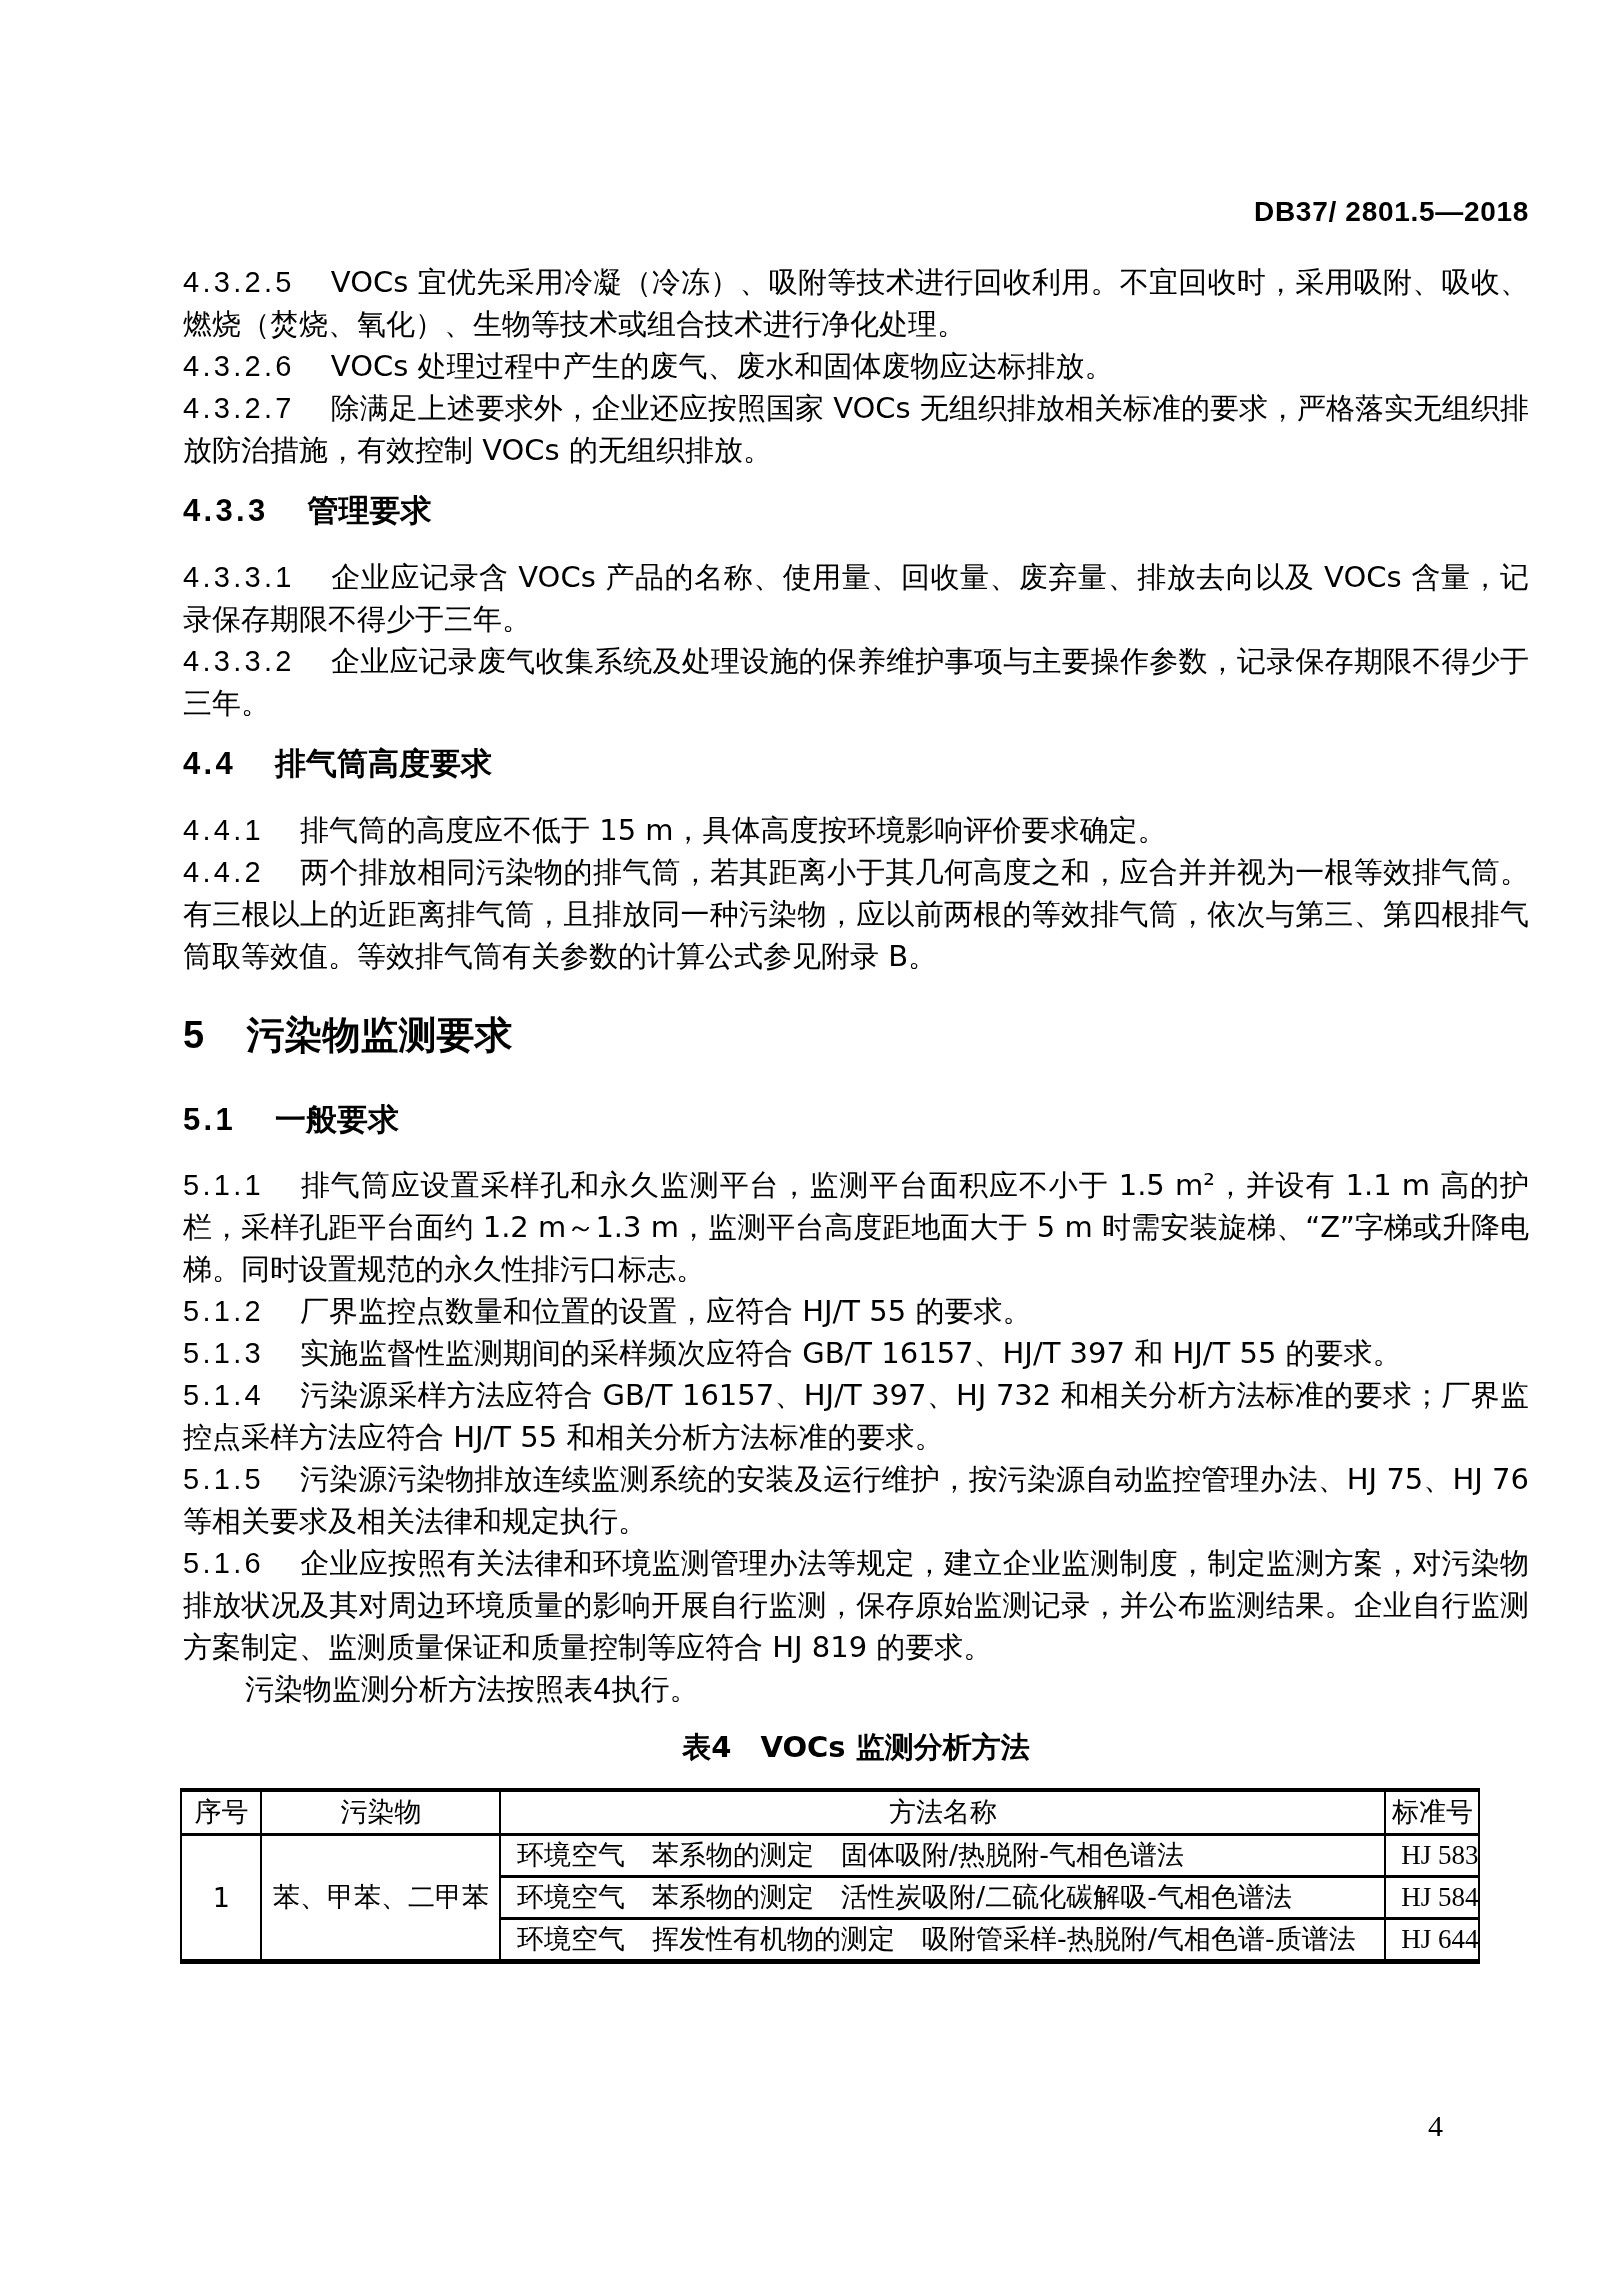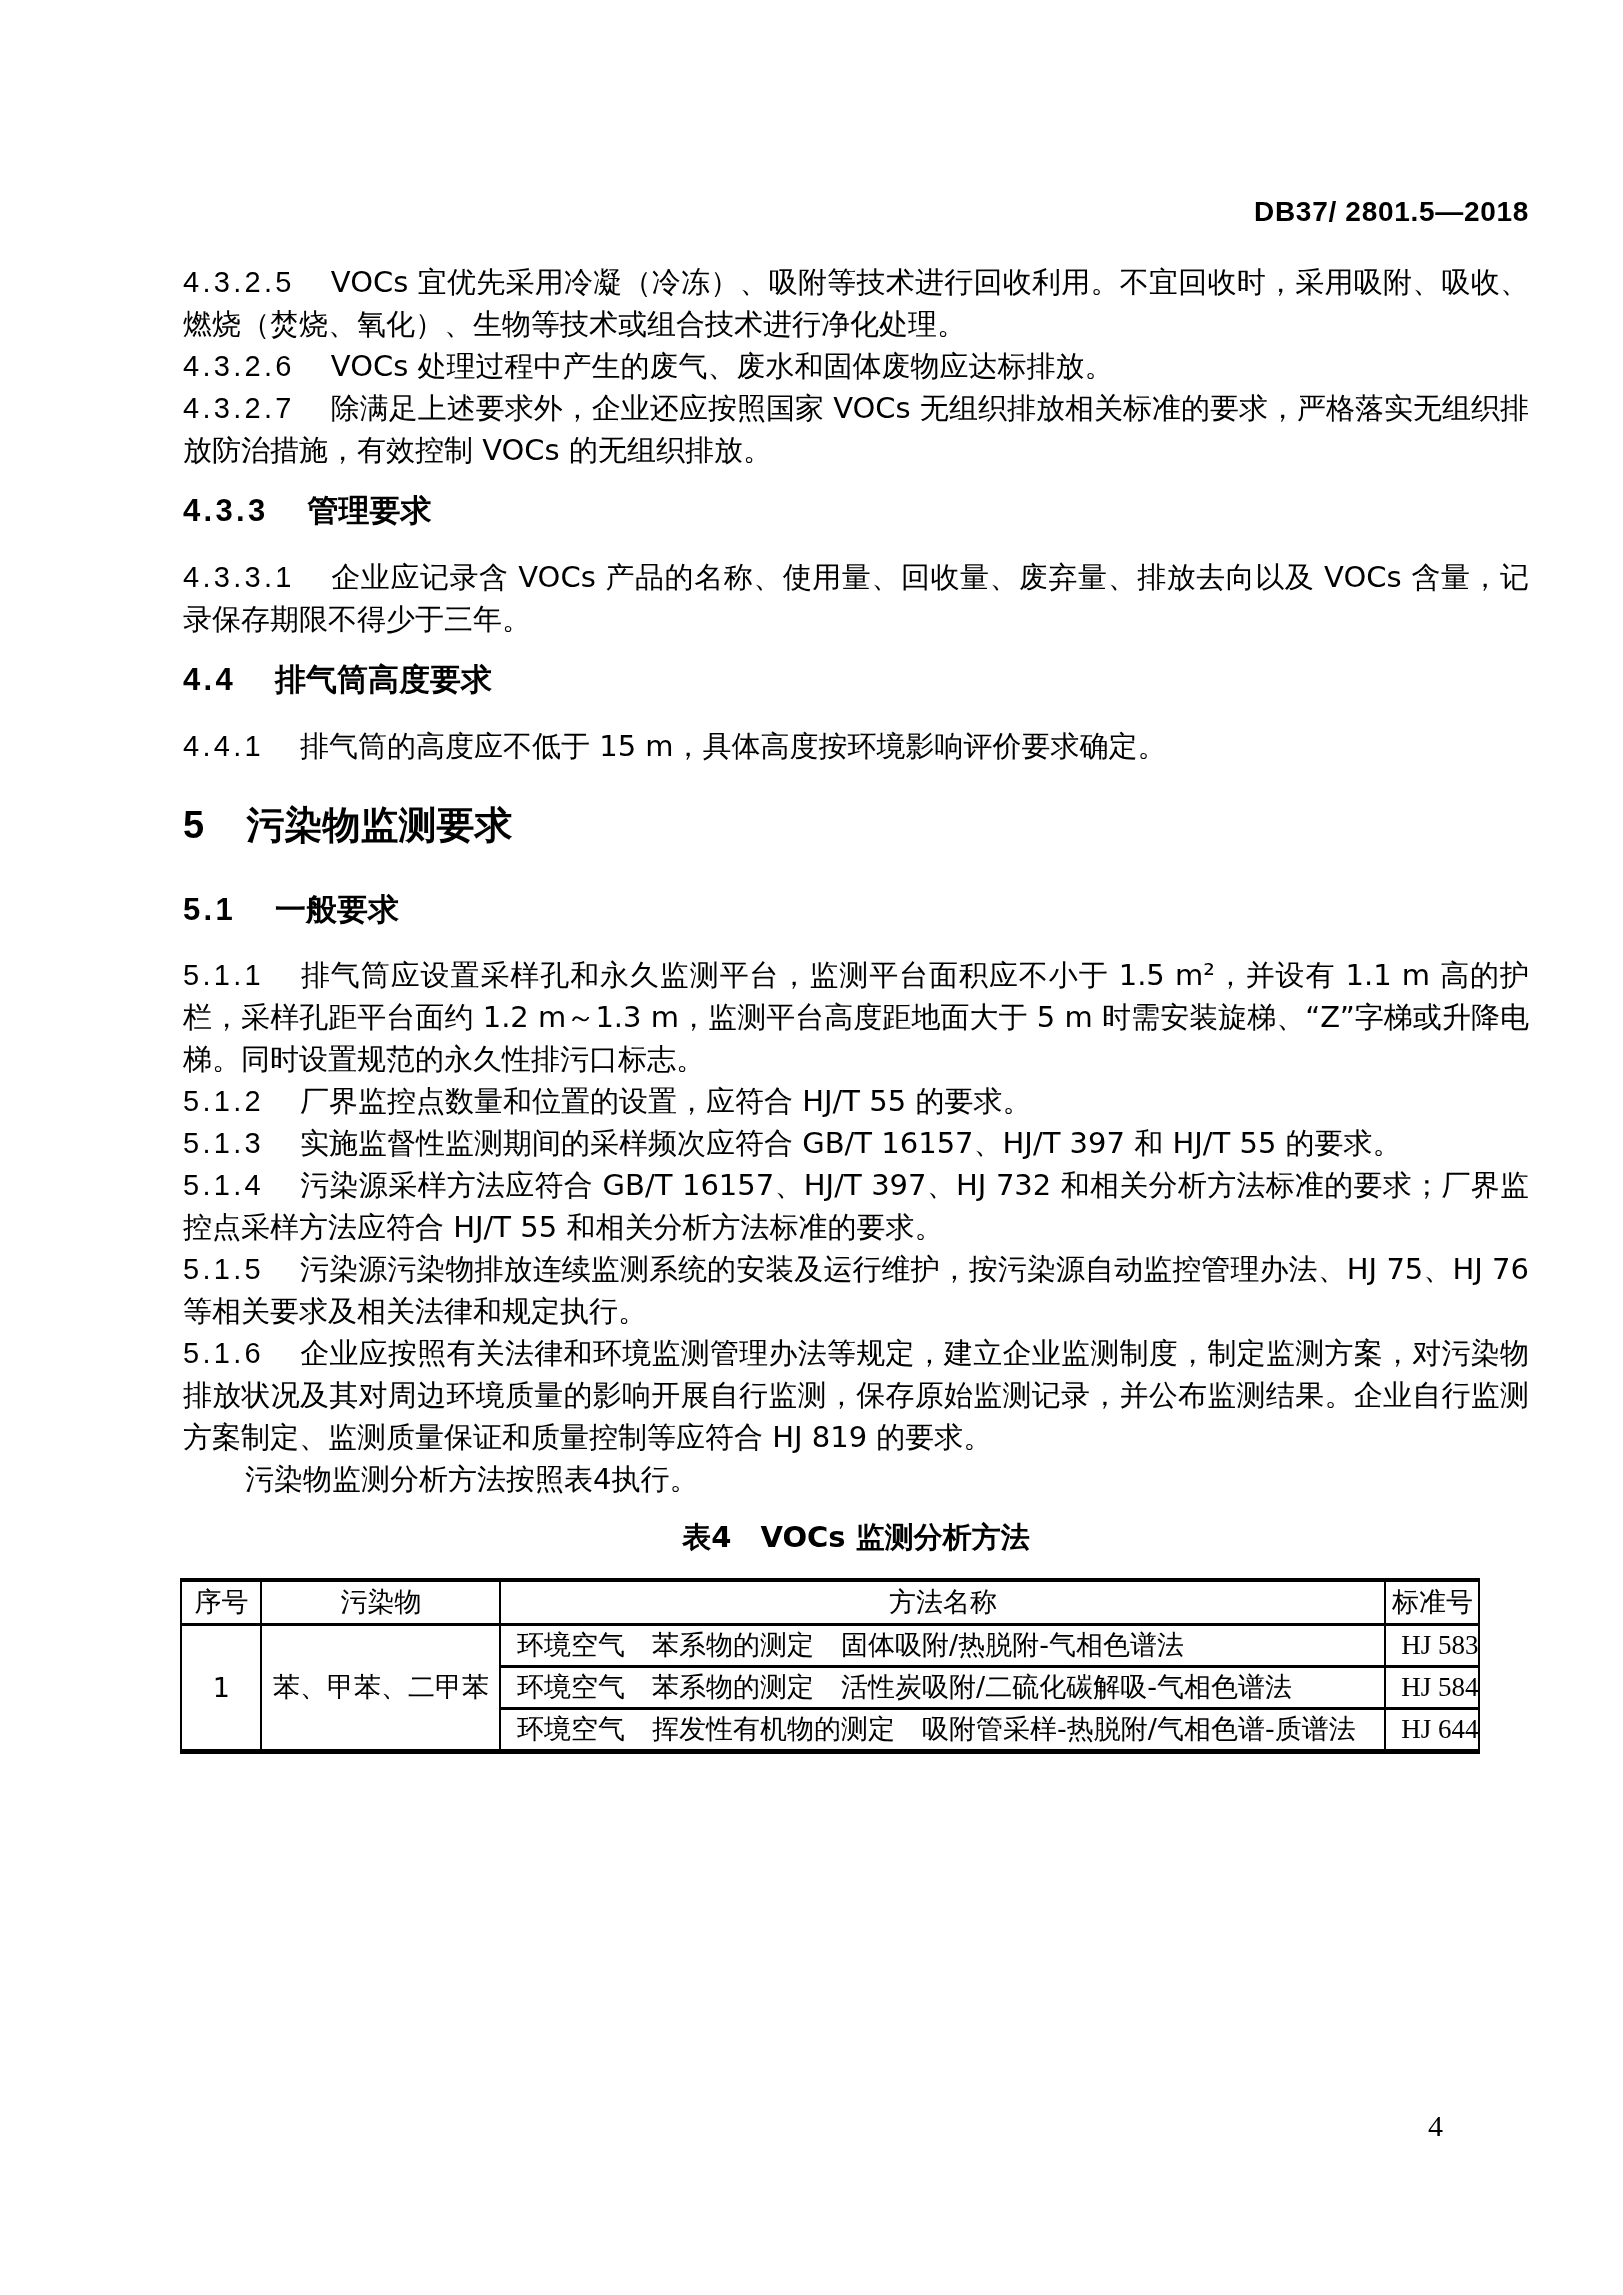--- a/index.html
+++ b/index.html
@@ -137,25 +137,27 @@
   <p class="body"><span class="num">4.3.2.5</span><span>VOCs 宜优先采用冷凝（冷冻）、吸附等技术进行回收利用。不宜回收时，采用吸附、吸收、燃烧（焚烧、氧化）、生物等技术或组合技术进行净化处理。</span></p>
 
   <p class="body"><span class="num">4.3.2.6</span><span>VOCs 处理过程中产生的废气、废水和固体废物应达标排放。</span></p>
 
   <p class="body"><span class="num">4.3.2.7</span><span>除满足上述要求外，企业还应按照国家 VOCs 无组织排放相关标准的要求，严格落实无组织排放防治措施，有效控制 VOCs 的无组织排放。</span></p>
 
   <h3 class="heading"><span class="num">4.3.3</span><span>管理要求</span></h3>
 
   <p class="body"><span class="num">4.3.3.1</span><span>企业应记录含 VOCs 产品的名称、使用量、回收量、废弃量、排放去向以及 VOCs 含量，记录保存期限不得少于三年。</span></p>
 
+  <p class="body"><span class="num">4.3.3.2</span><span>企业应记录废气收集系统及处理设施的保养维护事项与主要操作参数，记录保存期限不得少于三年。</span></p>
 
   <h3 class="heading"><span class="num">4.4</span><span>排气筒高度要求</span></h3>
 
   <p class="body"><span class="num">4.4.1</span><span>排气筒的高度应不低于 15 m，具体高度按环境影响评价要求确定。</span></p>
 
+  <p class="body"><span class="num">4.4.2</span><span>两个排放相同污染物的排气筒，若其距离小于其几何高度之和，应合并并视为一根等效排气筒。有三根以上的近距离排气筒，且排放同一种污染物，应以前两根的等效排气筒，依次与第三、第四根排气筒取等效值。等效排气筒有关参数的计算公式参见附录 B。</span></p>
 
   <h2 class="chapter"><span class="num">5</span><span>污染物监测要求</span></h2>
 
   <h3 class="heading"><span class="num">5.1</span><span>一般要求</span></h3>
 
   <p class="body"><span class="num">5.1.1</span><span>排气筒应设置采样孔和永久监测平台，监测平台面积应不小于 1.5 m²，并设有 1.1 m 高的护栏，采样孔距平台面约 1.2 m～1.3 m，监测平台高度距地面大于 5 m 时需安装旋梯、“Z”字梯或升降电梯。同时设置规范的永久性排污口标志。</span></p>
 
   <p class="body"><span class="num">5.1.2</span><span>厂界监控点数量和位置的设置，应符合 HJ/T 55 的要求。</span></p>
 
   <p class="body"><span class="num">5.1.3</span><span>实施监督性监测期间的采样频次应符合 GB/T 16157、HJ/T 397 和 HJ/T 55 的要求。</span></p>

